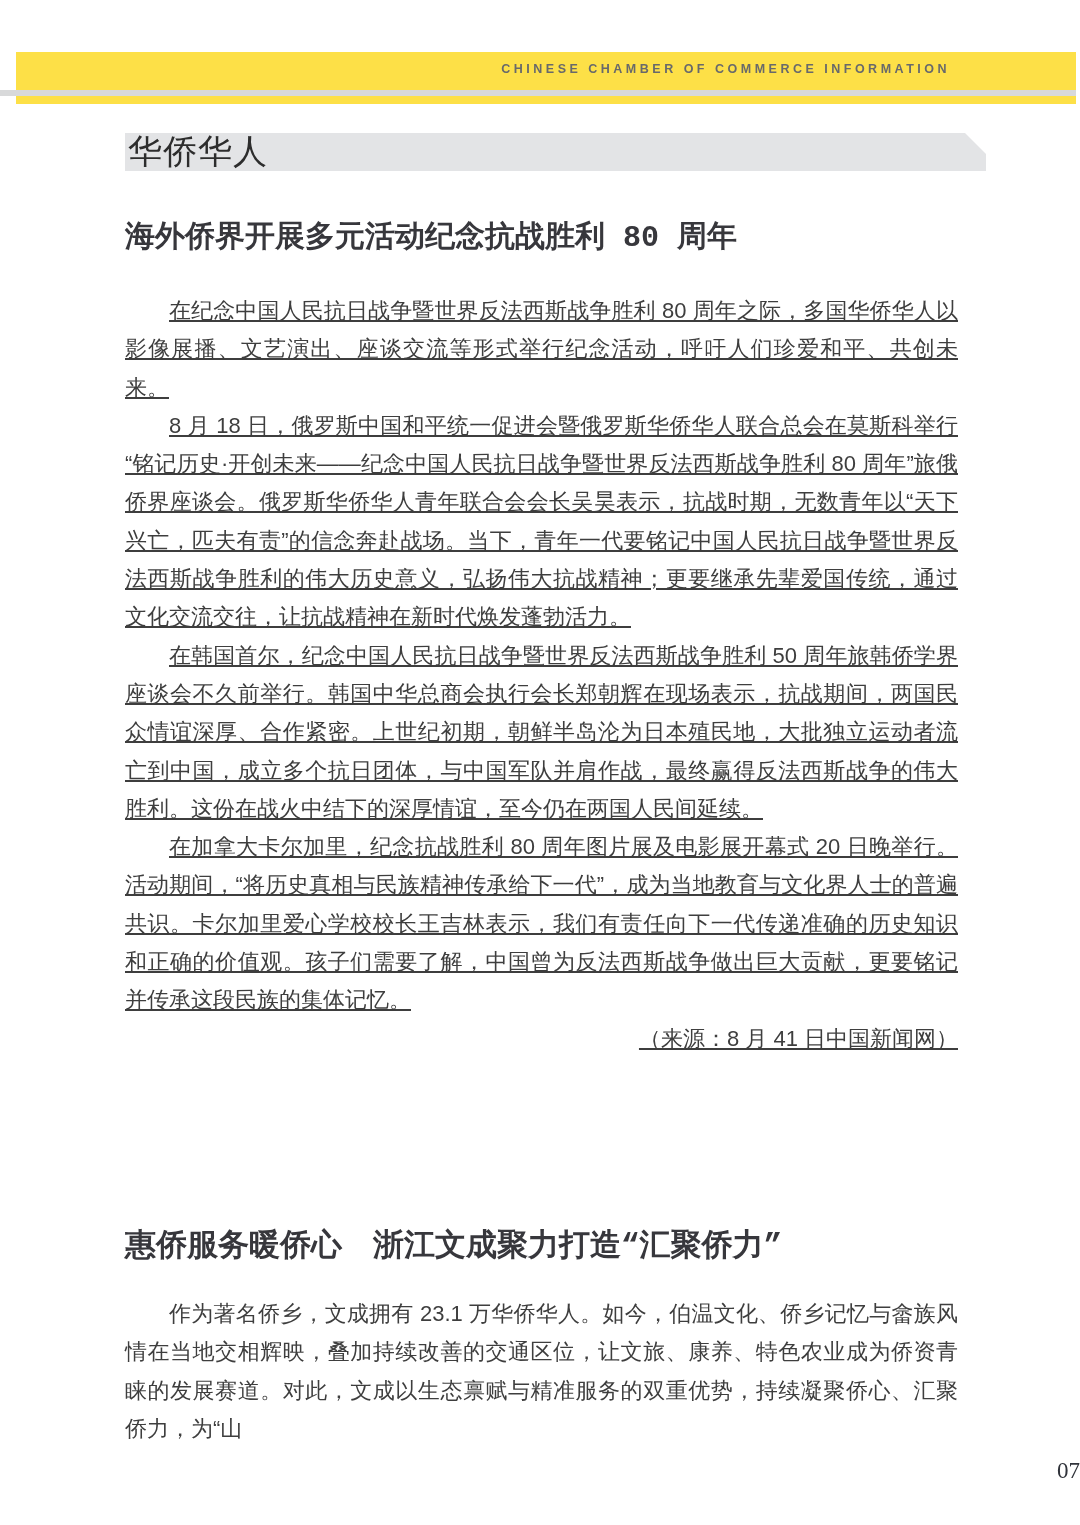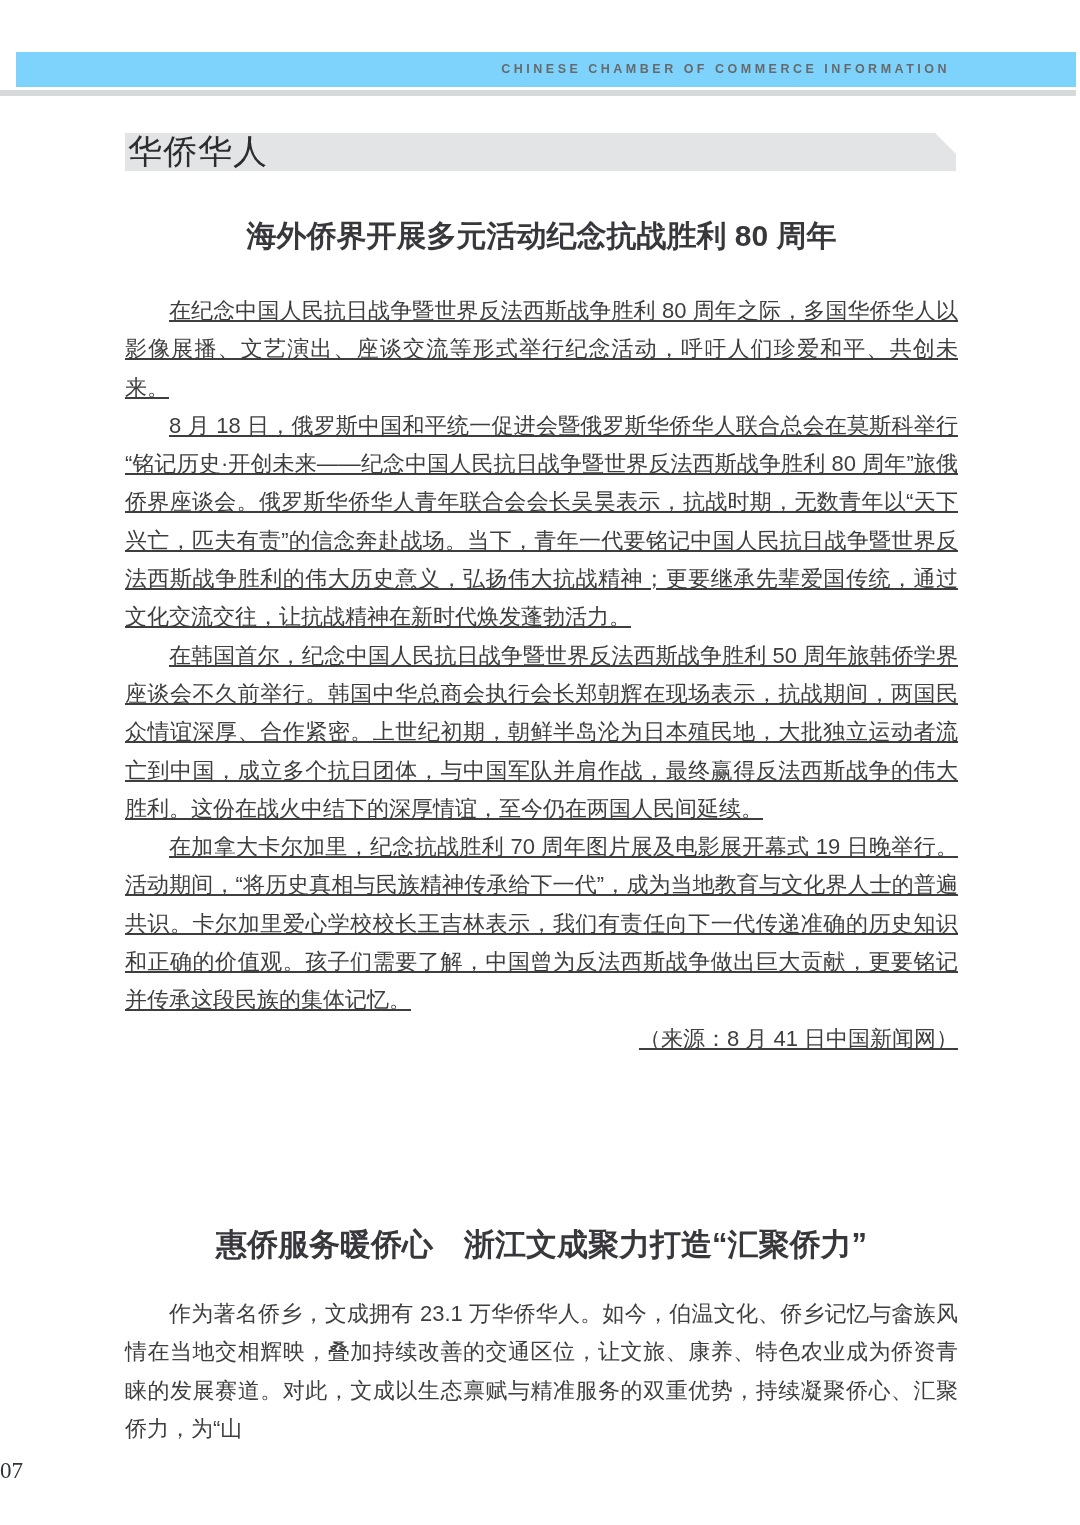--- a/index.html
+++ b/index.html
@@ -9,22 +9,22 @@
     height: 1525px;
     background: #ffffff;
     overflow: hidden;
     font-family: "Liberation Sans", sans-serif;
   }
 
   
   .top-bar {
     position: absolute;
     top: 52px; left: 16px; right: 4px;
-    height: 35px;
-    background: #7dd3fc;
+    height: 52px;
+    background: #fde047;
   }
   .top-bar-text {
     position: absolute;
     right: 126px; top: 0;
     line-height: 35px;
     font-size: 12.5px;
     font-weight: bold;
     letter-spacing: 3.5px;
     color: #68696b;
     white-space: nowrap;
@@ -36,40 +36,41 @@
     background: #d8d9da;
   }
 
   
   .section-banner {
     position: absolute;
     top: 133px; left: 125px;
     width: 831px; height: 38px;
     background: #e3e4e6;
     clip-path: polygon(0 0, calc(100% - 21px) 0, 100% 21px, 100% 100%, 0 100%);
+    padding-left: 30px;
   }
   .section-banner-label {
     position: absolute;
     left: 3px; top: -2px;
     font-family: "Liberation Serif", "DejaVu Serif", serif;
     font-size: 34px;
     line-height: 42px;
     color: #2d2d2d;
     letter-spacing: 1px;
     white-space: nowrap;
   }
 
   
   .article-title {
     position: absolute;
     left: 125px; width: 833px;
-    text-align: center;
     font-weight: bold;
     color: #37373c;
     white-space: nowrap;
+    font-family: Liberation Mono, monospace;
   }
   .article1-title { top: 216px; font-size: 30px; }
   .article2-title { top: 1224px; font-size: 31px; }
 
   .article-body {
     position: absolute;
     left: 125px; width: 833px;
     font-size: 22px;
     line-height: 38.3px;
     color: #3e3e3e;
@@ -86,21 +87,21 @@
   .source-line {
     text-align: right;
     text-indent: 0;
   }
 
   
   .page-number {
     position: absolute;
     top: 1458px; left: 0;
     width: 100%;
-    text-align: left;
+    text-align: right;
     font-family: "Liberation Serif", "DejaVu Serif", serif;
     font-size: 23px;
     color: #30333a;
   }
 </style>
 </head>
 <body>
 
 <div class="page">
 
@@ -112,21 +113,21 @@
   <div class="section-banner">
     <div class="section-banner-label">华侨华人</div>
   </div>
 
   <div class="article-title article1-title">海外侨界开展多元活动纪念抗战胜利 80 周年</div>
 
   <div class="article-body article1-body">
     <p>在纪念中国人民抗日战争暨世界反法西斯战争胜利 80 周年之际，多国华侨华人以影像展播、文艺演出、座谈交流等形式举行纪念活动，呼吁人们珍爱和平、共创未来。</p>
     <p>8 月 18 日，俄罗斯中国和平统一促进会暨俄罗斯华侨华人联合总会在莫斯科举行“铭记历史·开创未来——纪念中国人民抗日战争暨世界反法西斯战争胜利 80 周年”旅俄侨界座谈会。俄罗斯华侨华人青年联合会会长吴昊表示，抗战时期，无数青年以“天下兴亡，匹夫有责”的信念奔赴战场。当下，青年一代要铭记中国人民抗日战争暨世界反法西斯战争胜利的伟大历史意义，弘扬伟大抗战精神；更要继承先辈爱国传统，通过文化交流交往，让抗战精神在新时代焕发蓬勃活力。</p>
     <p>在韩国首尔，纪念中国人民抗日战争暨世界反法西斯战争胜利 50 周年旅韩侨学界座谈会不久前举行。韩国中华总商会执行会长郑朝辉在现场表示，抗战期间，两国民众情谊深厚、合作紧密。上世纪初期，朝鲜半岛沦为日本殖民地，大批独立运动者流亡到中国，成立多个抗日团体，与中国军队并肩作战，最终赢得反法西斯战争的伟大胜利。这份在战火中结下的深厚情谊，至今仍在两国人民间延续。</p>
-    <p>在加拿大卡尔加里，纪念抗战胜利 70 周年图片展及电影展开幕式 19 日晚举行。活动期间，“将历史真相与民族精神传承给下一代”，成为当地教育与文化界人士的普遍共识。卡尔加里爱心学校校长王吉林表示，我们有责任向下一代传递准确的历史知识和正确的价值观。孩子们需要了解，中国曾为反法西斯战争做出巨大贡献，更要铭记并传承这段民族的集体记忆。</p>
+    <p>在加拿大卡尔加里，纪念抗战胜利 80 周年图片展及电影展开幕式 20 日晚举行。活动期间，“将历史真相与民族精神传承给下一代”，成为当地教育与文化界人士的普遍共识。卡尔加里爱心学校校长王吉林表示，我们有责任向下一代传递准确的历史知识和正确的价值观。孩子们需要了解，中国曾为反法西斯战争做出巨大贡献，更要铭记并传承这段民族的集体记忆。</p>
     <p class="source-line">（来源：8 月 41 日中国新闻网）</p>
   </div>
 
   <div class="article-title article2-title">惠侨服务暖侨心　浙江文成聚力打造“汇聚侨力”</div>
 
   <div class="article-body article2-body">
     <p>作为著名侨乡，文成拥有 23.1 万华侨华人。如今，伯温文化、侨乡记忆与畲族风情在当地交相辉映，叠加持续改善的交通区位，让文旅、康养、特色农业成为侨资青睐的发展赛道。对此，文成以生态禀赋与精准服务的双重优势，持续凝聚侨心、汇聚侨力，为“山</p>
   </div>
 
   <div class="page-number">07</div>

